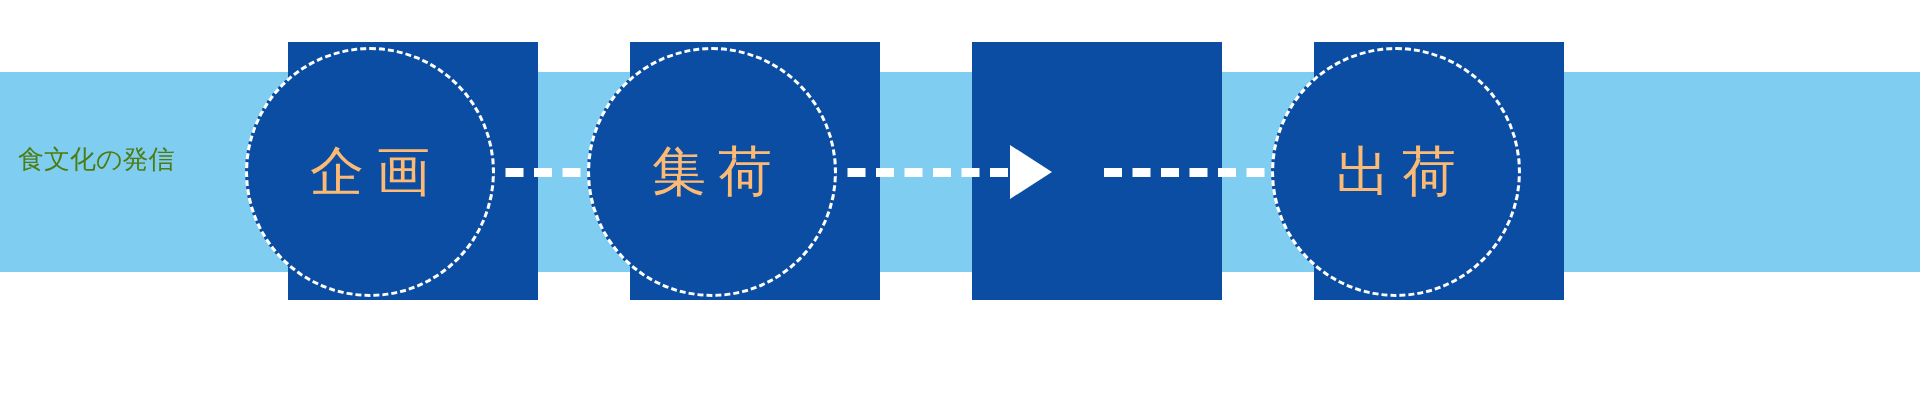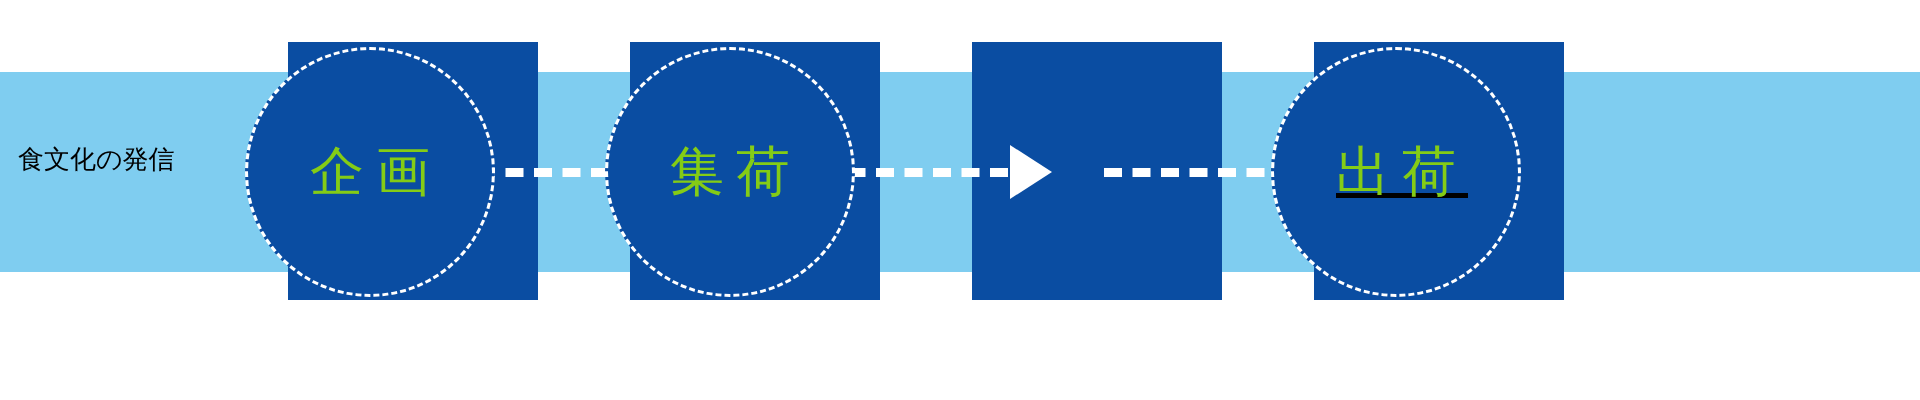--- a/index.html
+++ b/index.html
@@ -48,36 +48,36 @@
     height: 250px;
     border-radius: 50%;
     background: var(--deep, #0a4da2);
     box-sizing: border-box;
     border: 3px dashed #ffffff;
     display: flex;
     align-items: center;
     justify-content: center;
   }
   .circle-label {
-    color: #84cc16;
+    color: #fdba74;
     font-size: 54px;
     letter-spacing: 12px;
     text-indent: 12px;
     line-height: 1;
     font-weight: 400;
     white-space: nowrap;
     font-family: "DejaVu Sans", "Liberation Sans", sans-serif;
   }
 
   
   .caption {
     position: absolute;
     left: 18px;
     top: 146px;
-    color: #000000;
+    color: #4d7c0f;
     font-size: 26px;
     line-height: 1;
     white-space: nowrap;
     font-family: "DejaVu Sans", "Liberation Sans", sans-serif;
   }
 
   
   .arrow {
     position: absolute;
     top: 147px;
@@ -124,20 +124,20 @@
     <span class="head"></span>
   </div>
   <div class="arrow" style="left:1104px; width:290px;">
     <span class="dashline"></span>
     <span class="head"></span>
   </div>
 
   <div class="circle" style="left:245px;">
     <span class="circle-label">企画</span>
   </div>
-  <div class="circle" style="left:605px;">
+  <div class="circle" style="left:587px;">
     <span class="circle-label">集荷</span>
   </div>
-  <div class="circle" style="left:1271px;text-decoration:underline;">
+  <div class="circle" style="left:1271px;">
     <span class="circle-label">出荷</span>
   </div>
 
 </div>
 
 </body></html>

